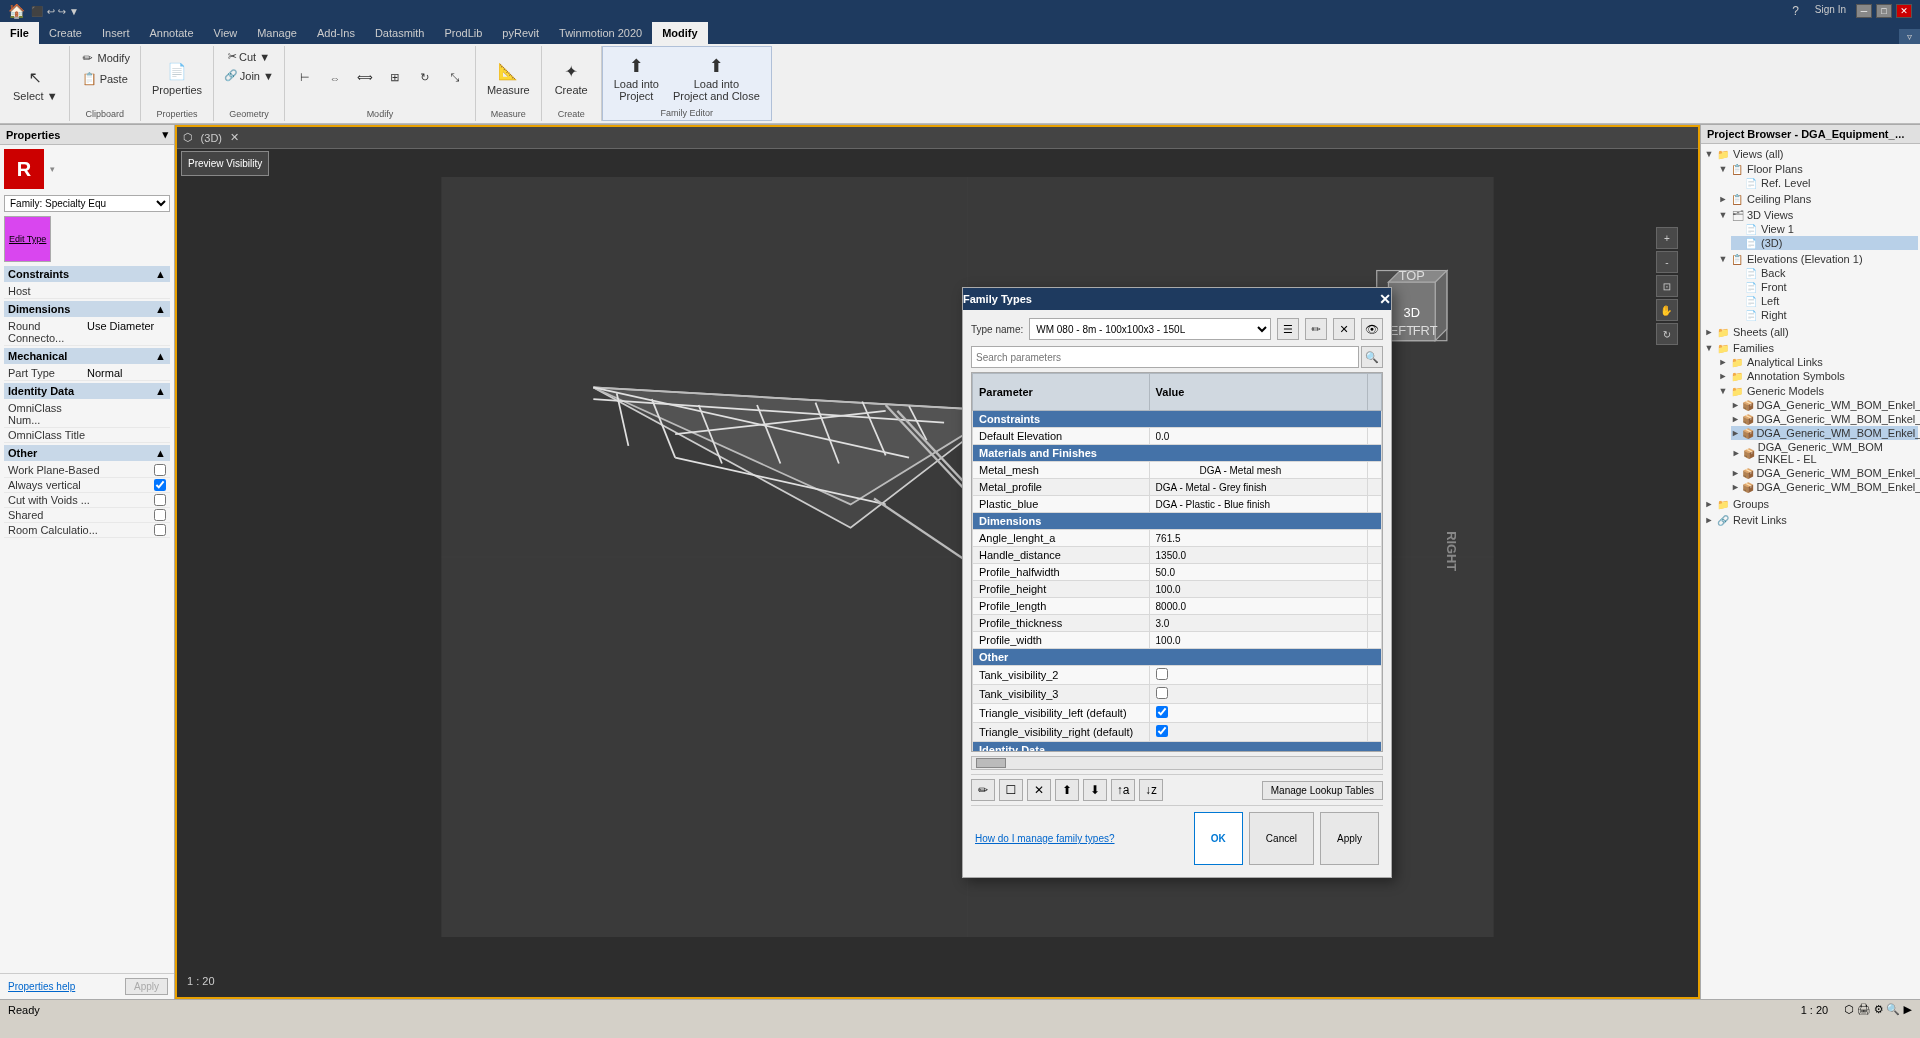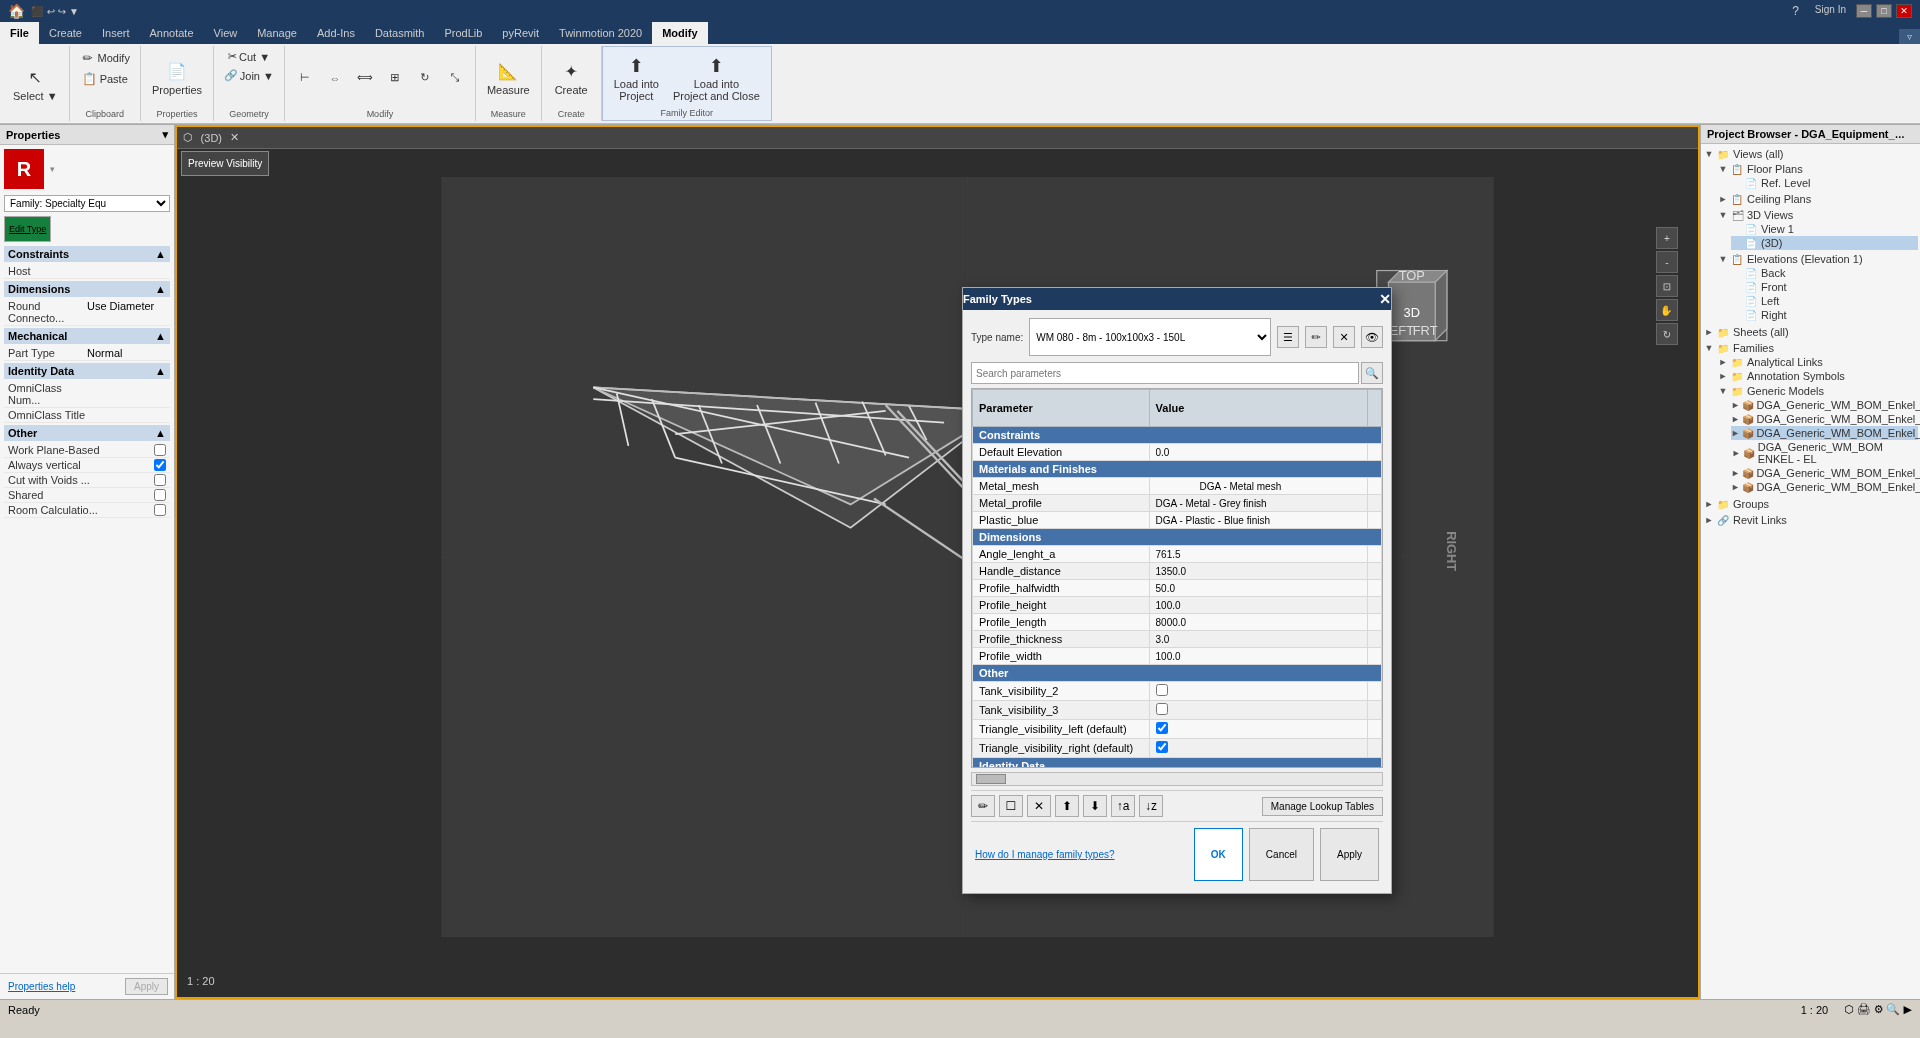--- a/index.html
+++ b/index.html
@@ -60,21 +60,21 @@
       font-weight: bold;
       font-size: 11px;
       border-bottom: 1px solid #bbb;
       display: flex;
       justify-content: space-between;
       align-items: center;
     }
     .properties-content { flex: 1; overflow-y: auto; padding: 4px; }
     .prop-family-row { display: flex; align-items: center; gap: 4px; margin-bottom: 4px; }
     .prop-family-select { flex: 1; font-size: 10px; border: 1px solid #aaa; background: #fff; padding: 1px; }
-    .prop-edit-type-btn { font-size: 9px; border: 1px solid #aaa; background: #15803d; padding: 7px 4px; cursor: pointer; text-decoration: underline; }
+    .prop-edit-type-btn { font-size: 9px; border: 1px solid #aaa; background: #d946ef; padding: 17px 4px; cursor: pointer; text-decoration: underline; }
     .prop-section-header {
       background: #c8d8e8;
       padding: 2px 4px;
       font-weight: bold;
       font-size: 10px;
       display: flex;
       justify-content: space-between;
       align-items: center;
       margin: 2px 0;
       cursor: pointer;
@@ -203,21 +203,21 @@
       font-size: 11px;
       font-weight: bold;
       display: flex;
       justify-content: space-between;
       align-items: center;
     }
     .dialog-close-btn { color: #fff; cursor: pointer; font-size: 14px; line-height: 1; }
     .dialog-body { padding: 8px; }
     .dialog-row { display: flex; align-items: center; gap: 6px; margin-bottom: 6px; }
     .dialog-label { font-size: 10px; color: #333; white-space: nowrap; }
-    .dialog-type-select { flex: 1; font-size: 10px; border: 1px solid #aaa; background: #fff; padding: 2px; height: 38px; }
+    .dialog-type-select { flex: 1; font-size: 10px; border: 1px solid #aaa; background: #fff; padding: 2px; height: 22px; }
     .dialog-icon-btn { width: 22px; height: 22px; border: 1px solid #aaa; background: #e8e8e8; cursor: pointer; display: flex; align-items: center; justify-content: center; font-size: 11px; }
     .dialog-search-row { display: flex; align-items: center; gap: 2px; margin-bottom: 4px; }
     .dialog-search-input { flex: 1; border: 1px solid #aaa; padding: 2px 4px; font-size: 10px; background: #fff; height: 22px; }
     .dialog-search-btn { width: 22px; height: 22px; border: 1px solid #aaa; background: #e8e8e8; cursor: pointer; display: flex; align-items: center; justify-content: center; }
 
     
     #params-table { width: 100%; border-collapse: collapse; font-size: 10px; }
     #params-table th { background: #d0d8e0; padding: 12px 6px; text-align: left; border: 1px solid #b0b8c0; font-weight: bold; }
     #params-table td { padding: 2px 6px; border: 1px solid #d8d8d8; }
     #params-table tr:nth-child(even) td { background: #f8f8f8; }

